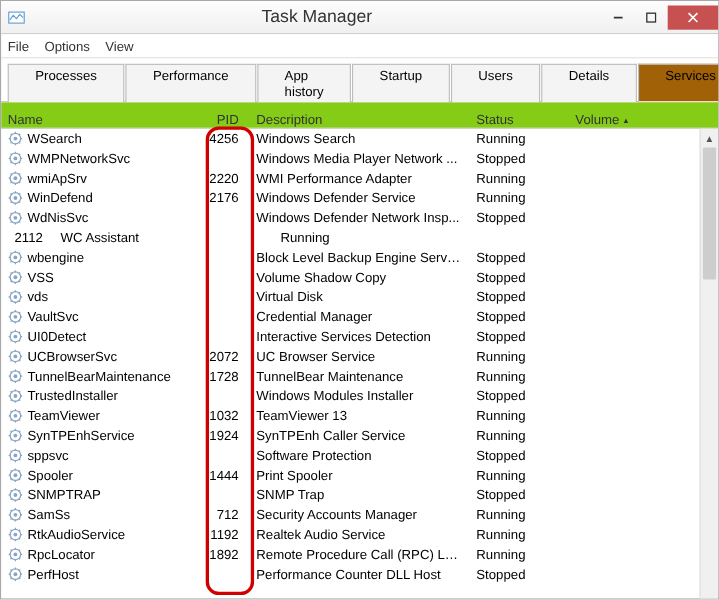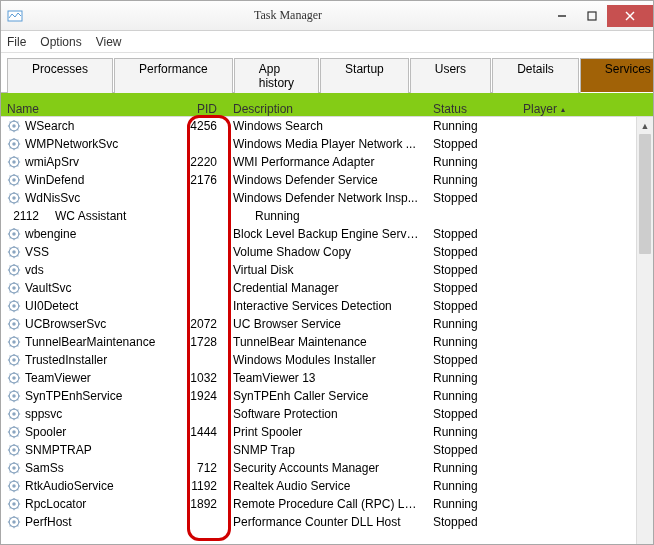--- a/index.html
+++ b/index.html
@@ -1,19 +1,19 @@
 <!DOCTYPE html>
 <html><head>
 <meta charset="utf-8">
 <style>
 * { box-sizing: border-box; margin: 0; padding: 0; font-family: "Segoe UI", Tahoma, sans-serif; font-size: 12px; }
 body { background: #fff; width: 654px; height: 545px; overflow: hidden; border: 1px solid #a8a8a8; }
 .titlebar { height: 30px; background: linear-gradient(#fdfdfd,#f0f0f0); display: flex; align-items: center; border-bottom: 1px solid #d0d0d0; }
 .titlebar .app-icon { width:16px; height:16px; margin:0 6px; }
-.titlebar .title { flex:1; text-align:center; font-size:12px; color:#333;font-family:Liberation Serif, serif; }
+.titlebar .title { flex:1; text-align:center; font-size:16px; color:#333; }
 .win-controls { display:flex; }
 .win-btn { width:30px; height:22px; display:flex; align-items:center; justify-content:center; color:#333; }
 .win-btn.close { background:#c75050; color:#fff; width:46px; }
 .menubar { height:22px; display:flex; align-items:center; padding:0 6px; gap:14px; border-bottom:1px solid #e0e0e0; }
 .menubar span { color:#333; }
 .tabs { display:flex; padding:4px 6px 0 6px; border-bottom:1px solid #bcbcbc; }
 .tab { padding:3px 24px; border:1px solid #bcbcbc; border-bottom:none; background:#f4f4f4; margin-right:1px; position:relative; top:1px; }
 .tab.active { background:#a16207; border-bottom:1px solid #fff; }
 .content { position:relative; height:calc(545px - 30px - 22px - 26px); overflow:hidden; }
 .header-row { display:flex; border-bottom:1px solid #d8d8d8; height:24px; align-items:flex-end; background:#84cc16; }
@@ -79,21 +79,21 @@
     <div class="tab active">Services</div>
   </div>
 
 <div class="content">
   <div class="header-row">
     <div class="col c-name">Name</div>
     <div class="col c-pid">PID</div>
     <div class="col c-desc">Description</div>
     <div class="col c-stat">Status</div>
     <div class="col c-grp">
-      <span>Player</span>
+      <span>Volume</span>
       <span class="sort-caret">▴</span>
     </div>
   </div>
   <div class="rows" id="rows">
       <div class="row">
         <div class="col c-name">
           <svg class="service-icon" viewBox="0 0 16 16">
             <circle cx="8" cy="8" r="5.5" fill="none" stroke="#8aa5c0" stroke-width="1.3"></circle>
             <circle cx="8" cy="8" r="2" fill="#8aa5c0"></circle>
             <g stroke="#8aa5c0" stroke-width="1.3">

